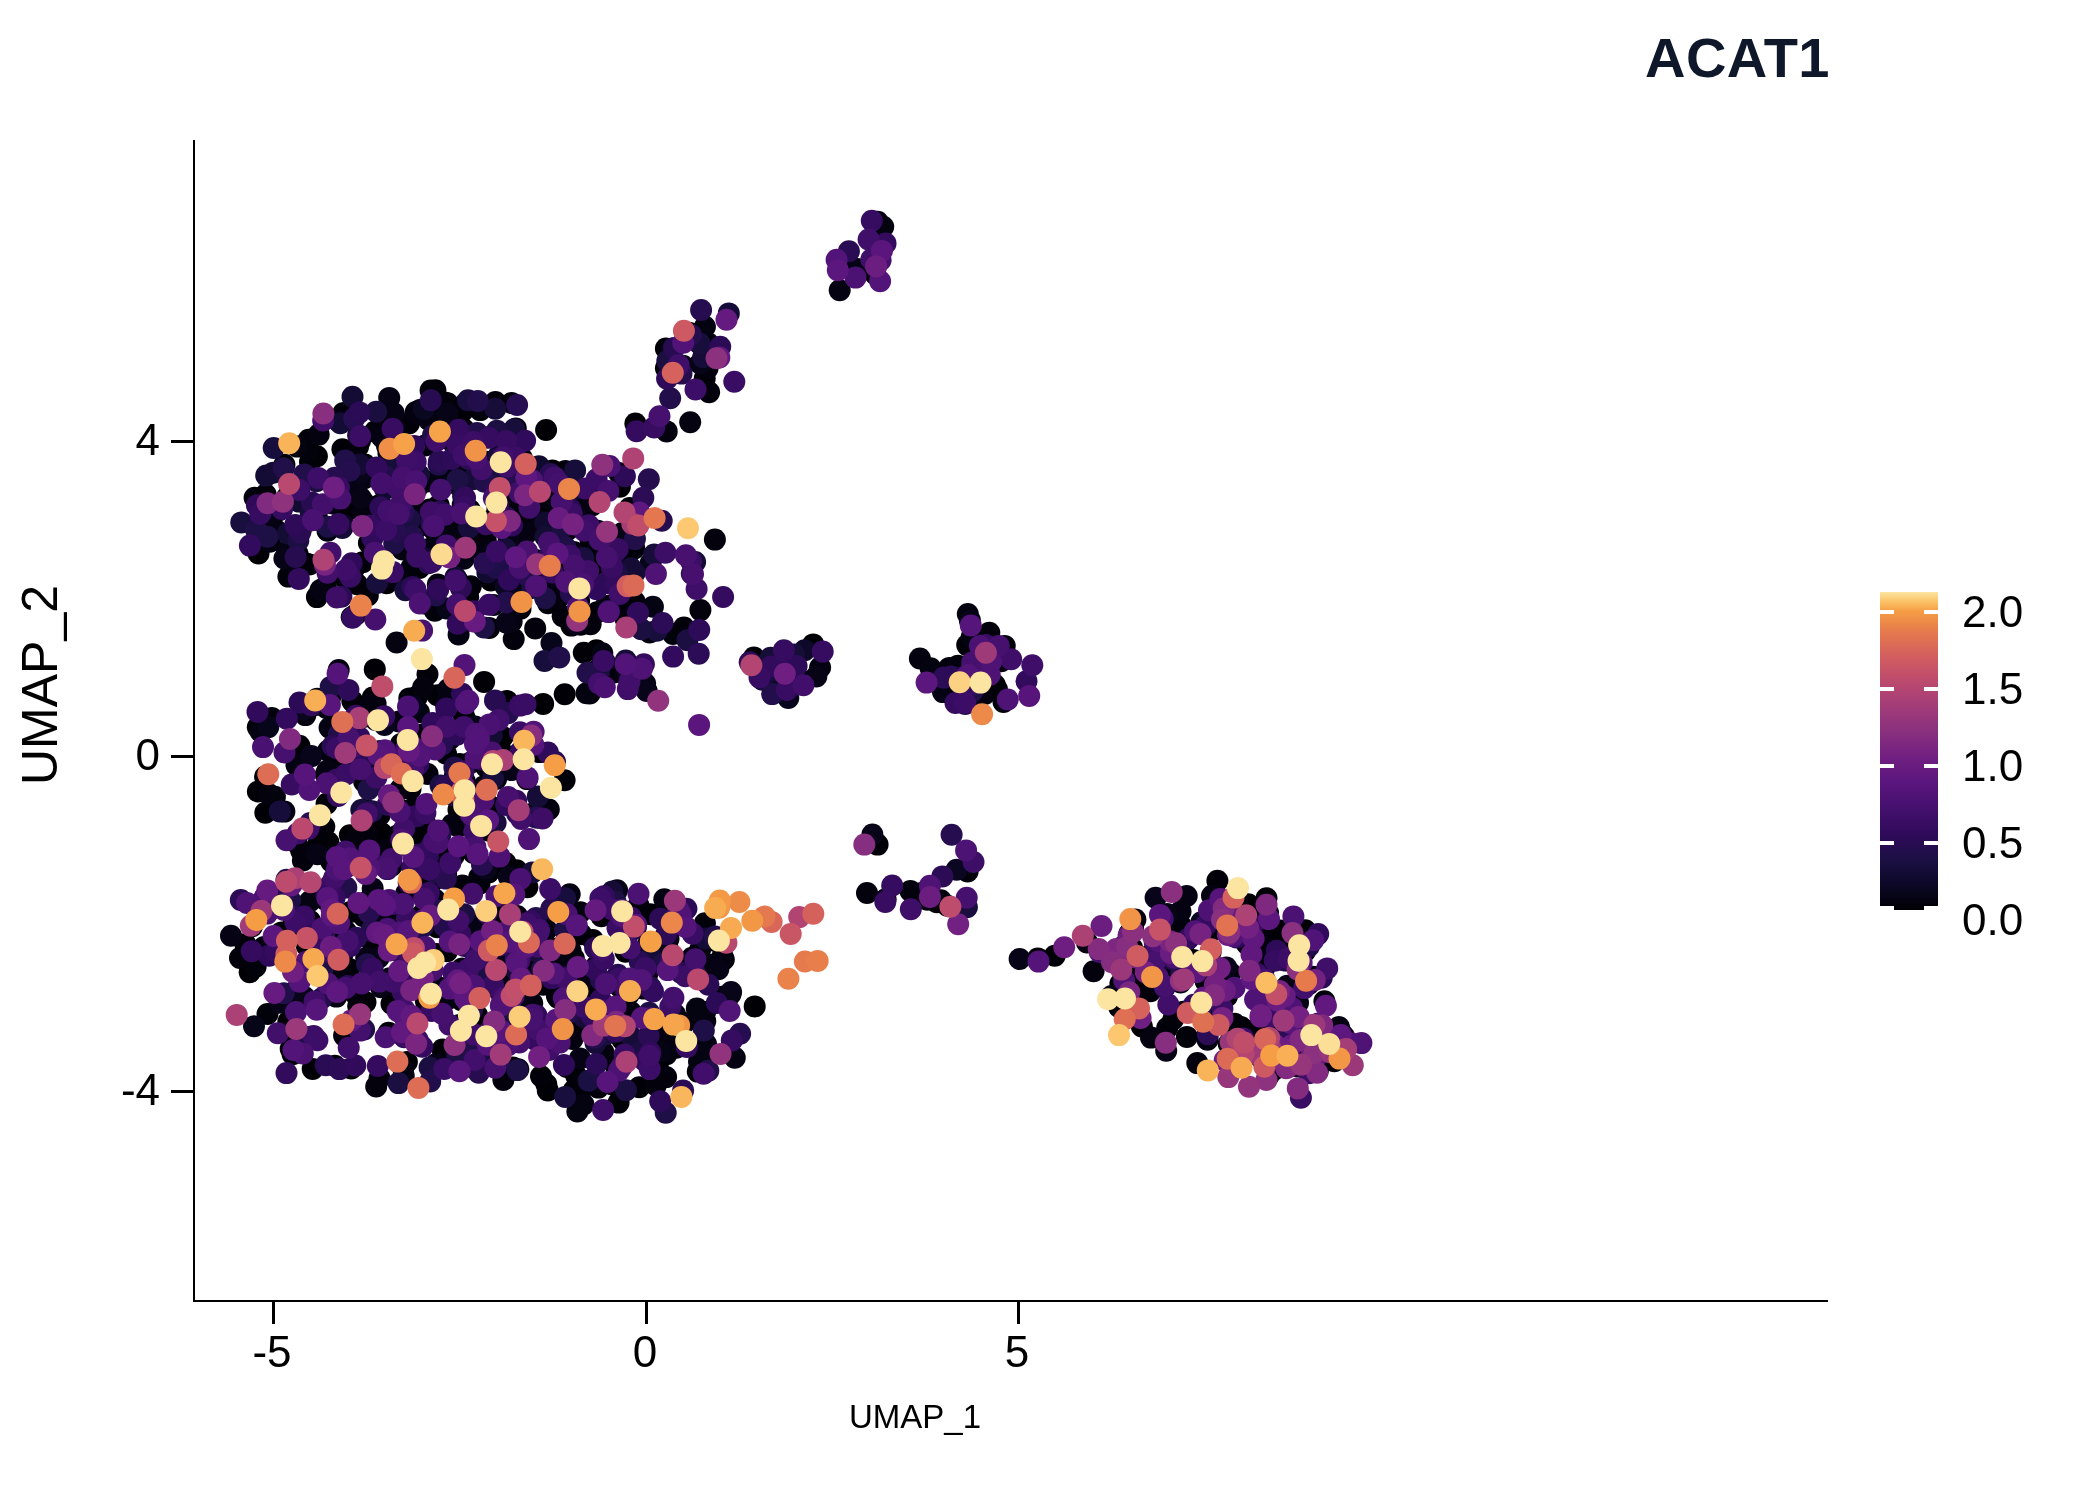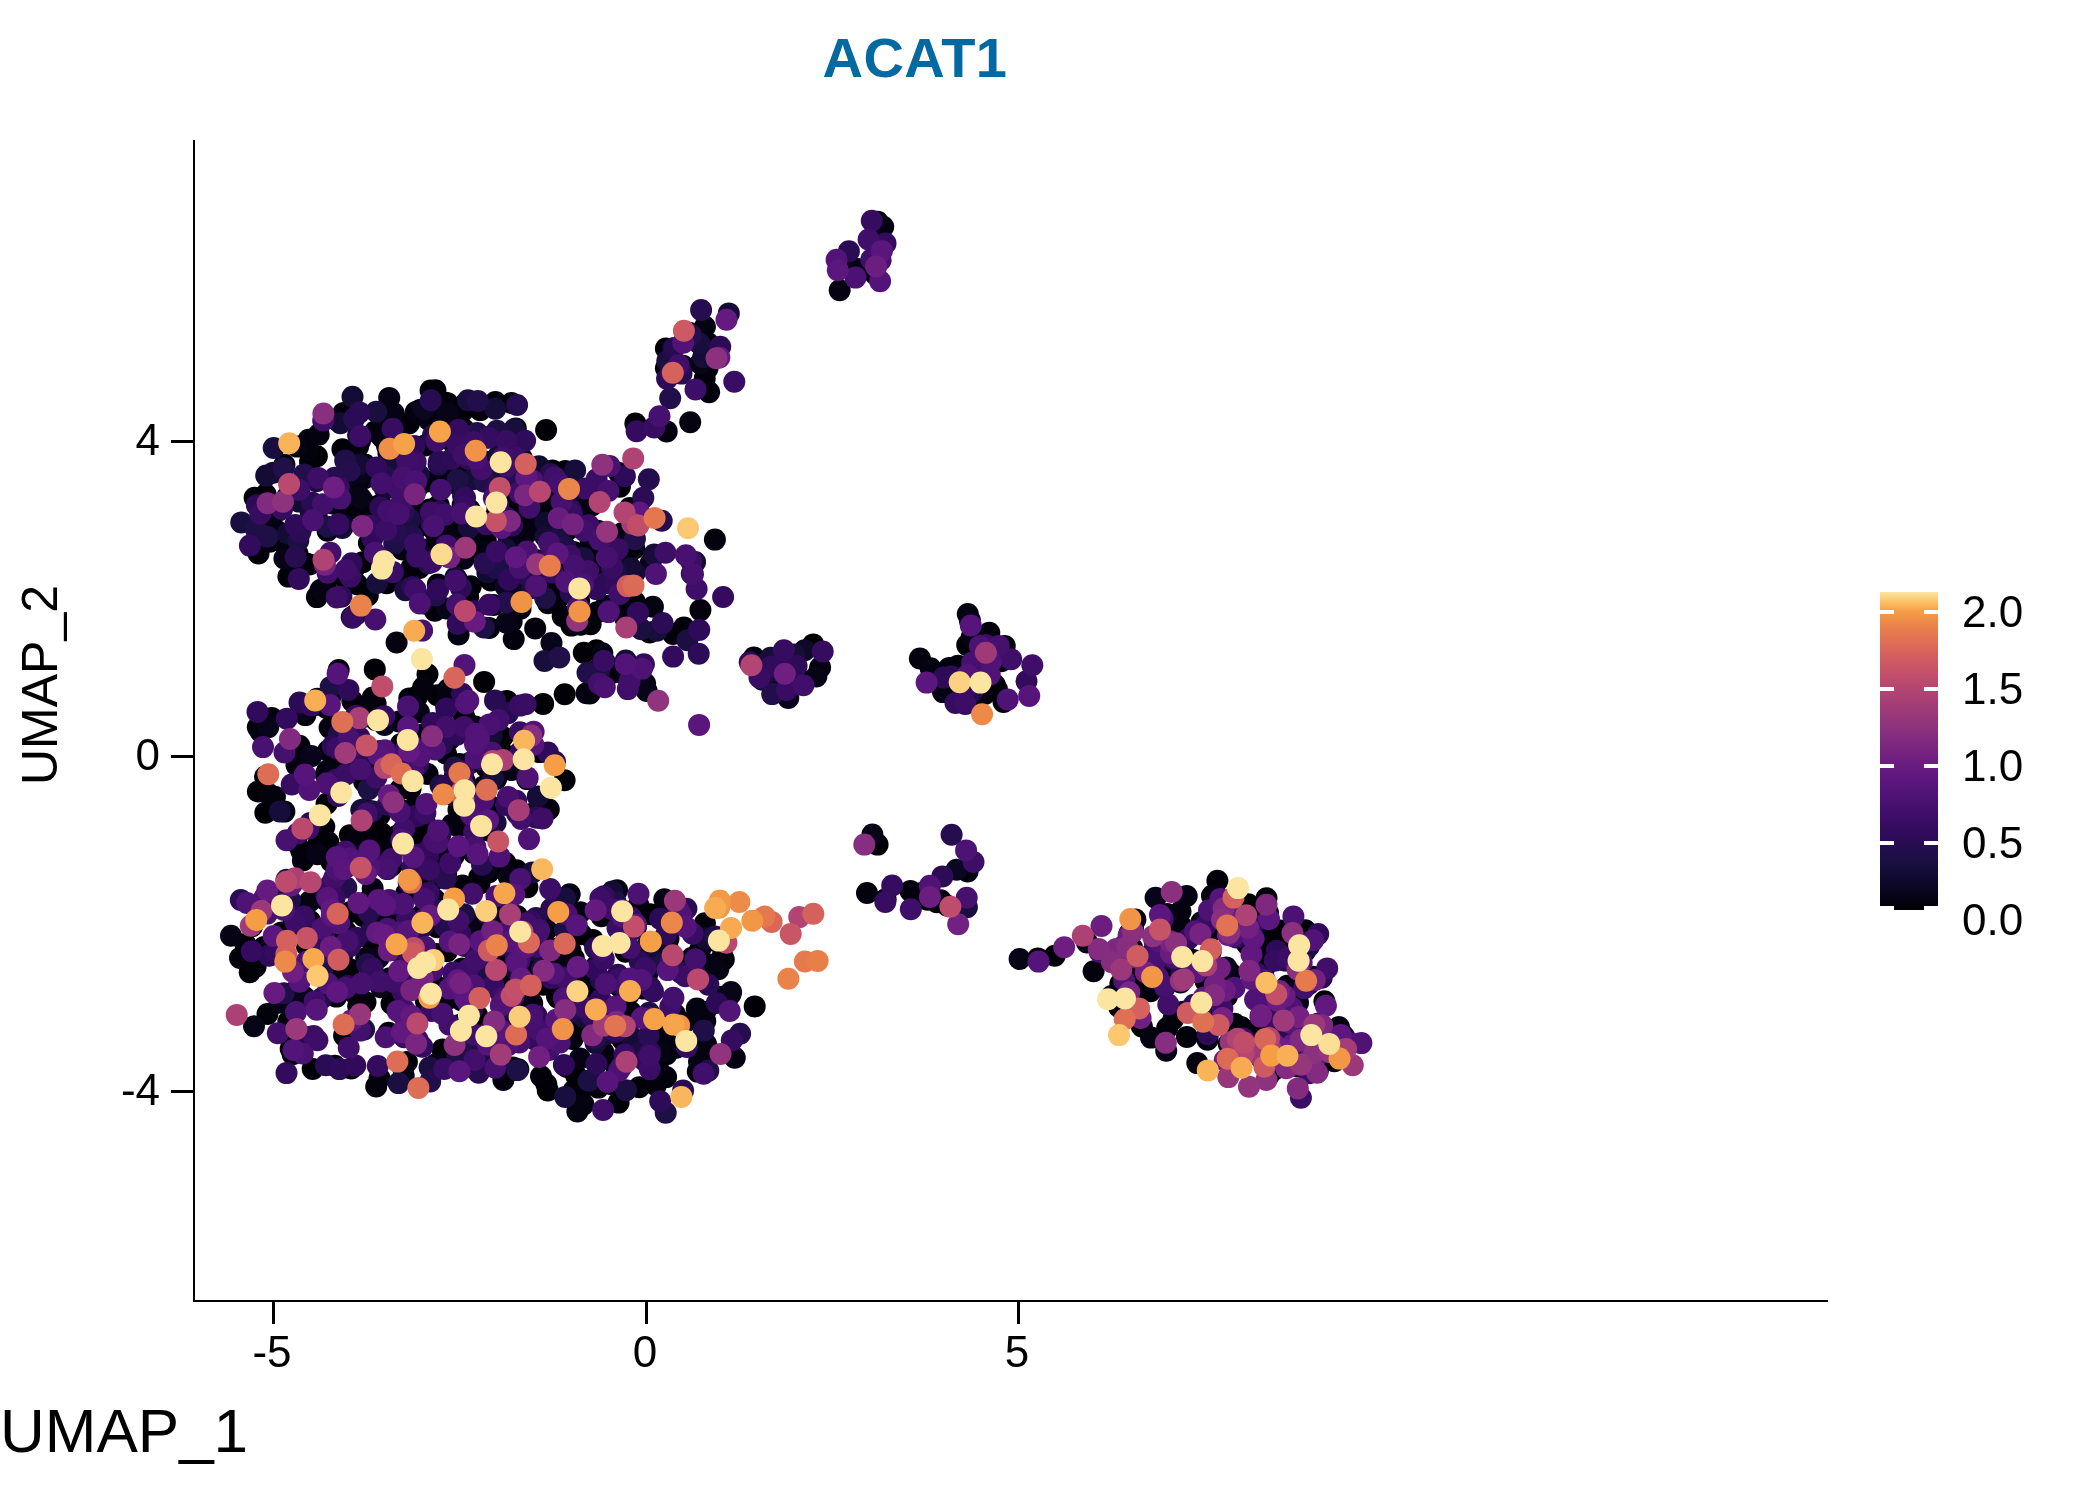--- a/index.html
+++ b/index.html
@@ -20,26 +20,26 @@
     height: 1500px;
     background: #ffffff;
   }
 
   
   #plot-title {
     position: absolute;
     left: 0;
     top: 30px;
     width: 1830px;
-    text-align: center;
+    text-align: right;
     font-size: 56px;
     font-weight: bold;
     letter-spacing: 0.5px;
     line-height: 1;
-    color: #0369a1;
+    color: #0f172a;
   }
 
   
   #panel {
     position: absolute;
     left: 195px;
     top: 140px;
     width: 1633px;
     height: 1160px;
     background: #ffffff;
@@ -94,21 +94,22 @@
     line-height: 1;
     color: #000;
   }
 
   
   #xlab {
     position: absolute;
     left: 0;
     top: 1400px;
     width: 1830px;
-    font-size: 62px;
+    text-align: center;
+    font-size: 33px;
     line-height: 1;
     color: #000;
   }
   #ylab {
     position: absolute;
     left: -310px;
     top: 660px;
     width: 700px;
     text-align: center;
     font-size: 50px;

